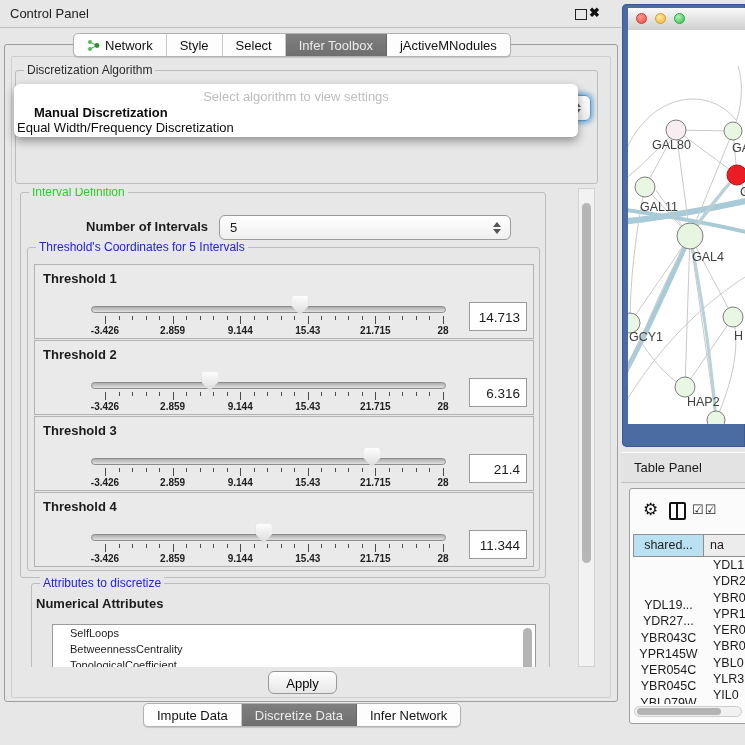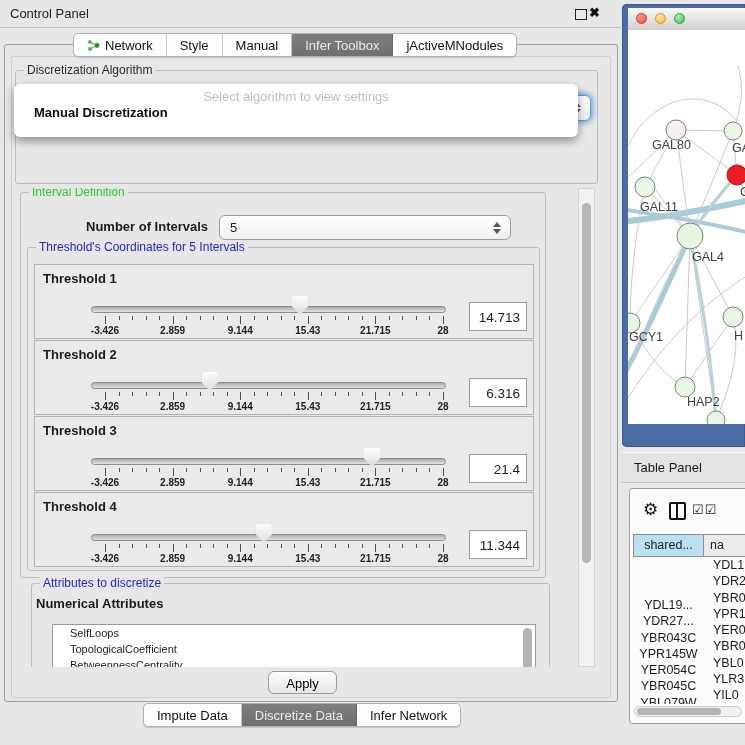--- a/index.html
+++ b/index.html
@@ -138,21 +138,21 @@
       <circle cx="3" cy="3" r="2" fill="#57b957"></circle>
         <circle cx="3" cy="10" r="2" fill="#57b957"></circle>
       <circle cx="10" cy="6.5" r="2.4" fill="#2f8f2f"></circle>
     </svg>
     <span>Network</span>
   </div>
   <div class="seg">
       <span>Style</span>
     </div>
   <div class="seg">
-      <span>Manual</span>
+      <span>Select</span>
     </div>
   <div class="seg sel">
       <span>Infer Toolbox</span>
     </div>
   <div class="seg">
       <span>jActiveMNodules</span>
     </div>
 </div>
 
 <div class="abs group" style="left:15px;top:70px;width:581px;height:112px;">
@@ -162,20 +162,21 @@
         <span class="tri-up"></span>
         <span class="tri-dn"></span>
       </span>
   </div>
 
 </div>
 
 <div class="abs popup">
   <div class="ph">Select algorithm to view settings</div>
   <div class="opt0">Manual Discretization</div>
+  <div class="opt1">Equal Width/Frequency Discretization</div>
 </div>
 
 <div class="abs viewport">
 
   <div class="abs group interval-group">
     <span class="legend green">Interval Definition</span>
 
     <span class="abs num-label">Number of Intervals</span>
     <div class="combo num-combo abs">
       <span>5</span>
@@ -358,22 +359,22 @@
   </div>
         </div>
     </div>
 
     <div class="abs group attr-group">
       <span class="legend blue">Attributes to discretize</span>
       <span class="abs attr-sub">Numerical Attributes</span>
       <div class="abs attr-list">
         <div>
             <div class="attr-item">SelfLoops</div>
+            <div class="attr-item">BetweennessCentrality</div>
             <div class="attr-item">TopologicalCoefficient</div>
-            <div class="attr-item">BetweennessCentrality</div>
           </div>
         <div class="lthumb"></div>
       </div>
     </div>
   </div>
 </div>
 
 <div class="abs vscroll">
   <div class="thumb"></div>
 </div>

